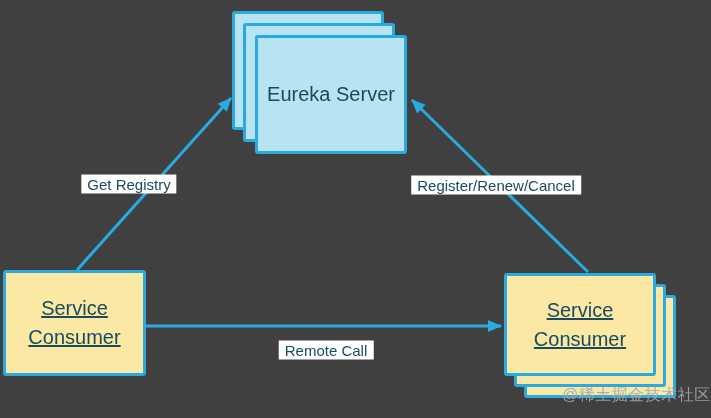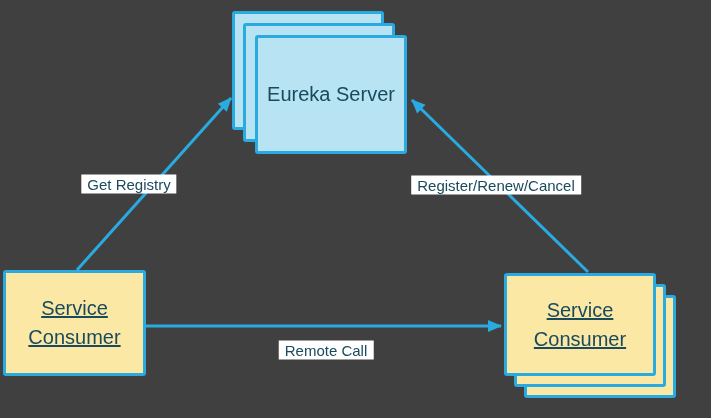--- a/index.html
+++ b/index.html
@@ -102,14 +102,15 @@
     <div class="card yellow" style="left:514px; top:284px; width:152px; height:103px;"></div>
     <div class="card yellow front" style="left:504px; top:273px; width:152px; height:103px;">
       <span class="node-label two-line">Service Consumer</span>
     </div>
   </div>
 
   <span class="edge-label" style="left:129px; top:184px;">Get Registry</span>
   <span class="edge-label" style="left:496px; top:185px;">Register/Renew/Cancel</span>
   <span class="edge-label" style="left:326px; top:326px;margin-top:24px;">Remote Call</span>
 
+  <span class="watermark">@稀土掘金技术社区</span>
 
 </div>
 
 </body></html>

